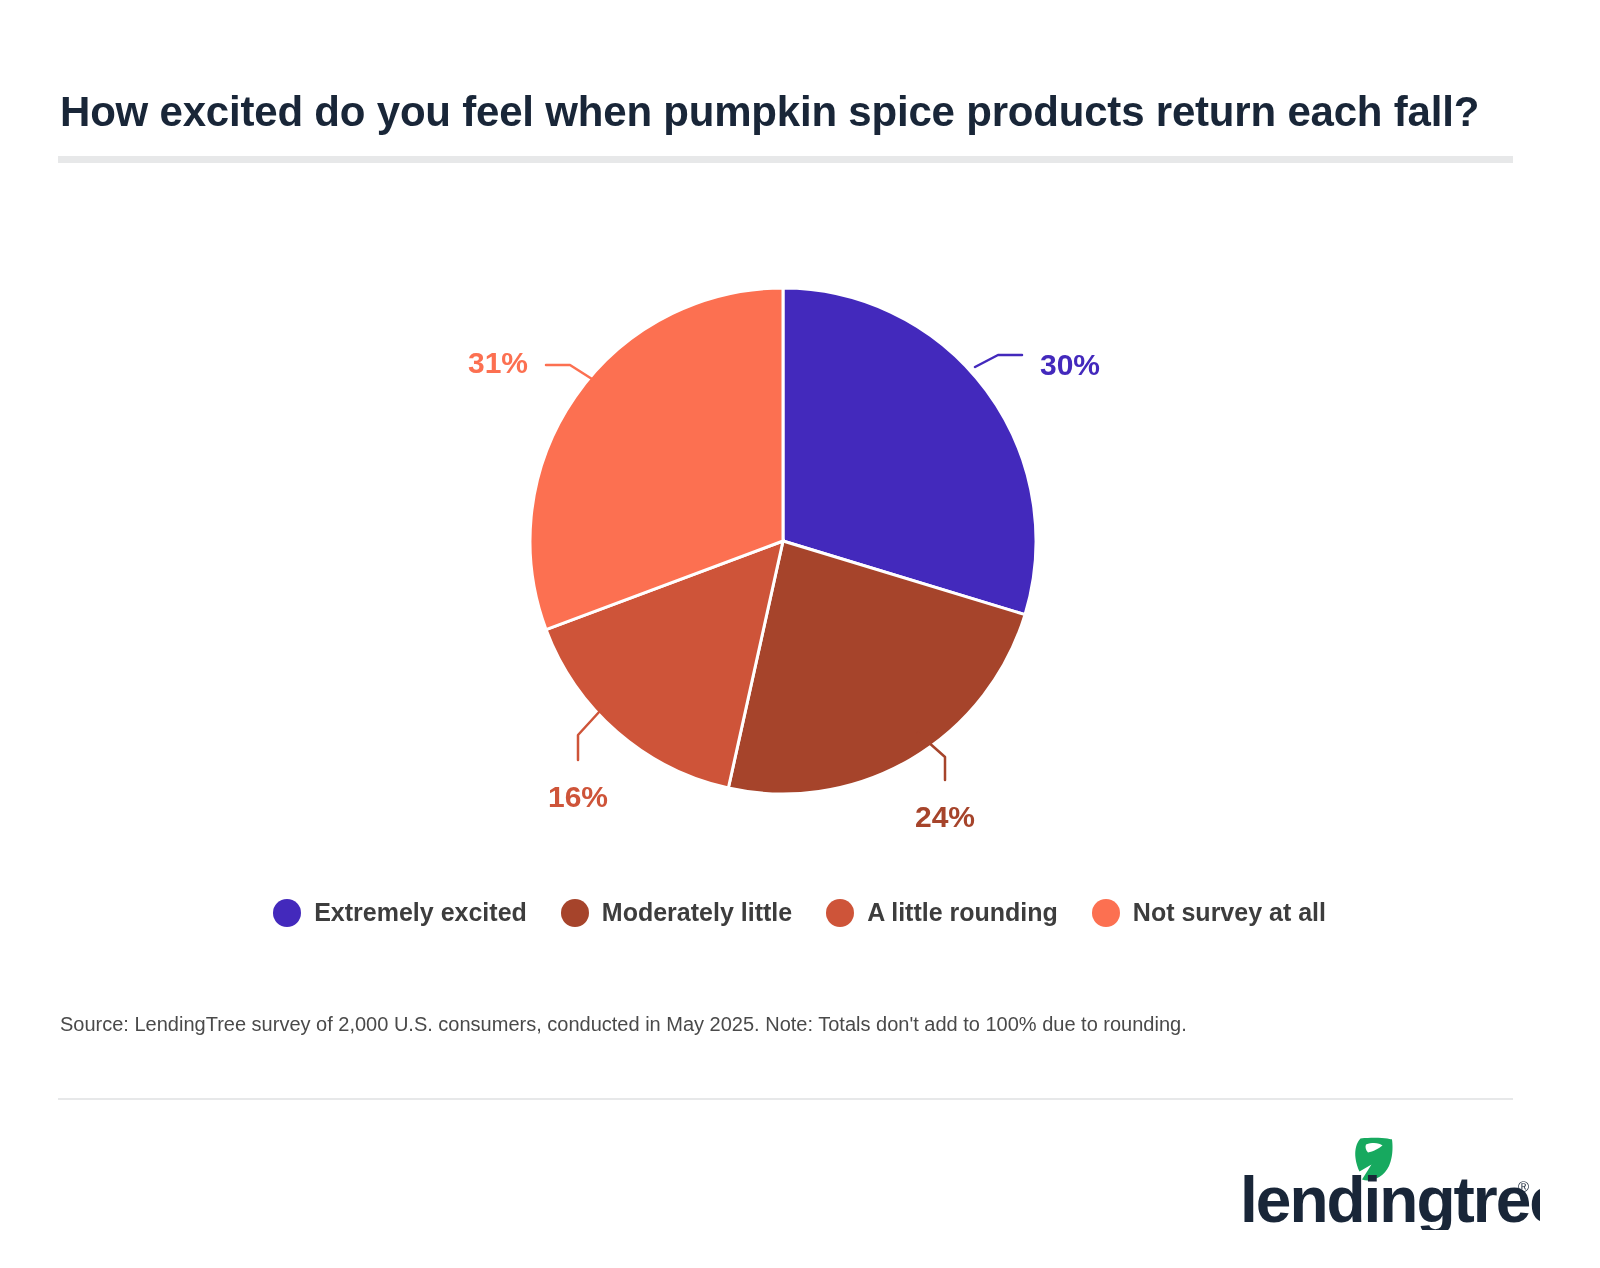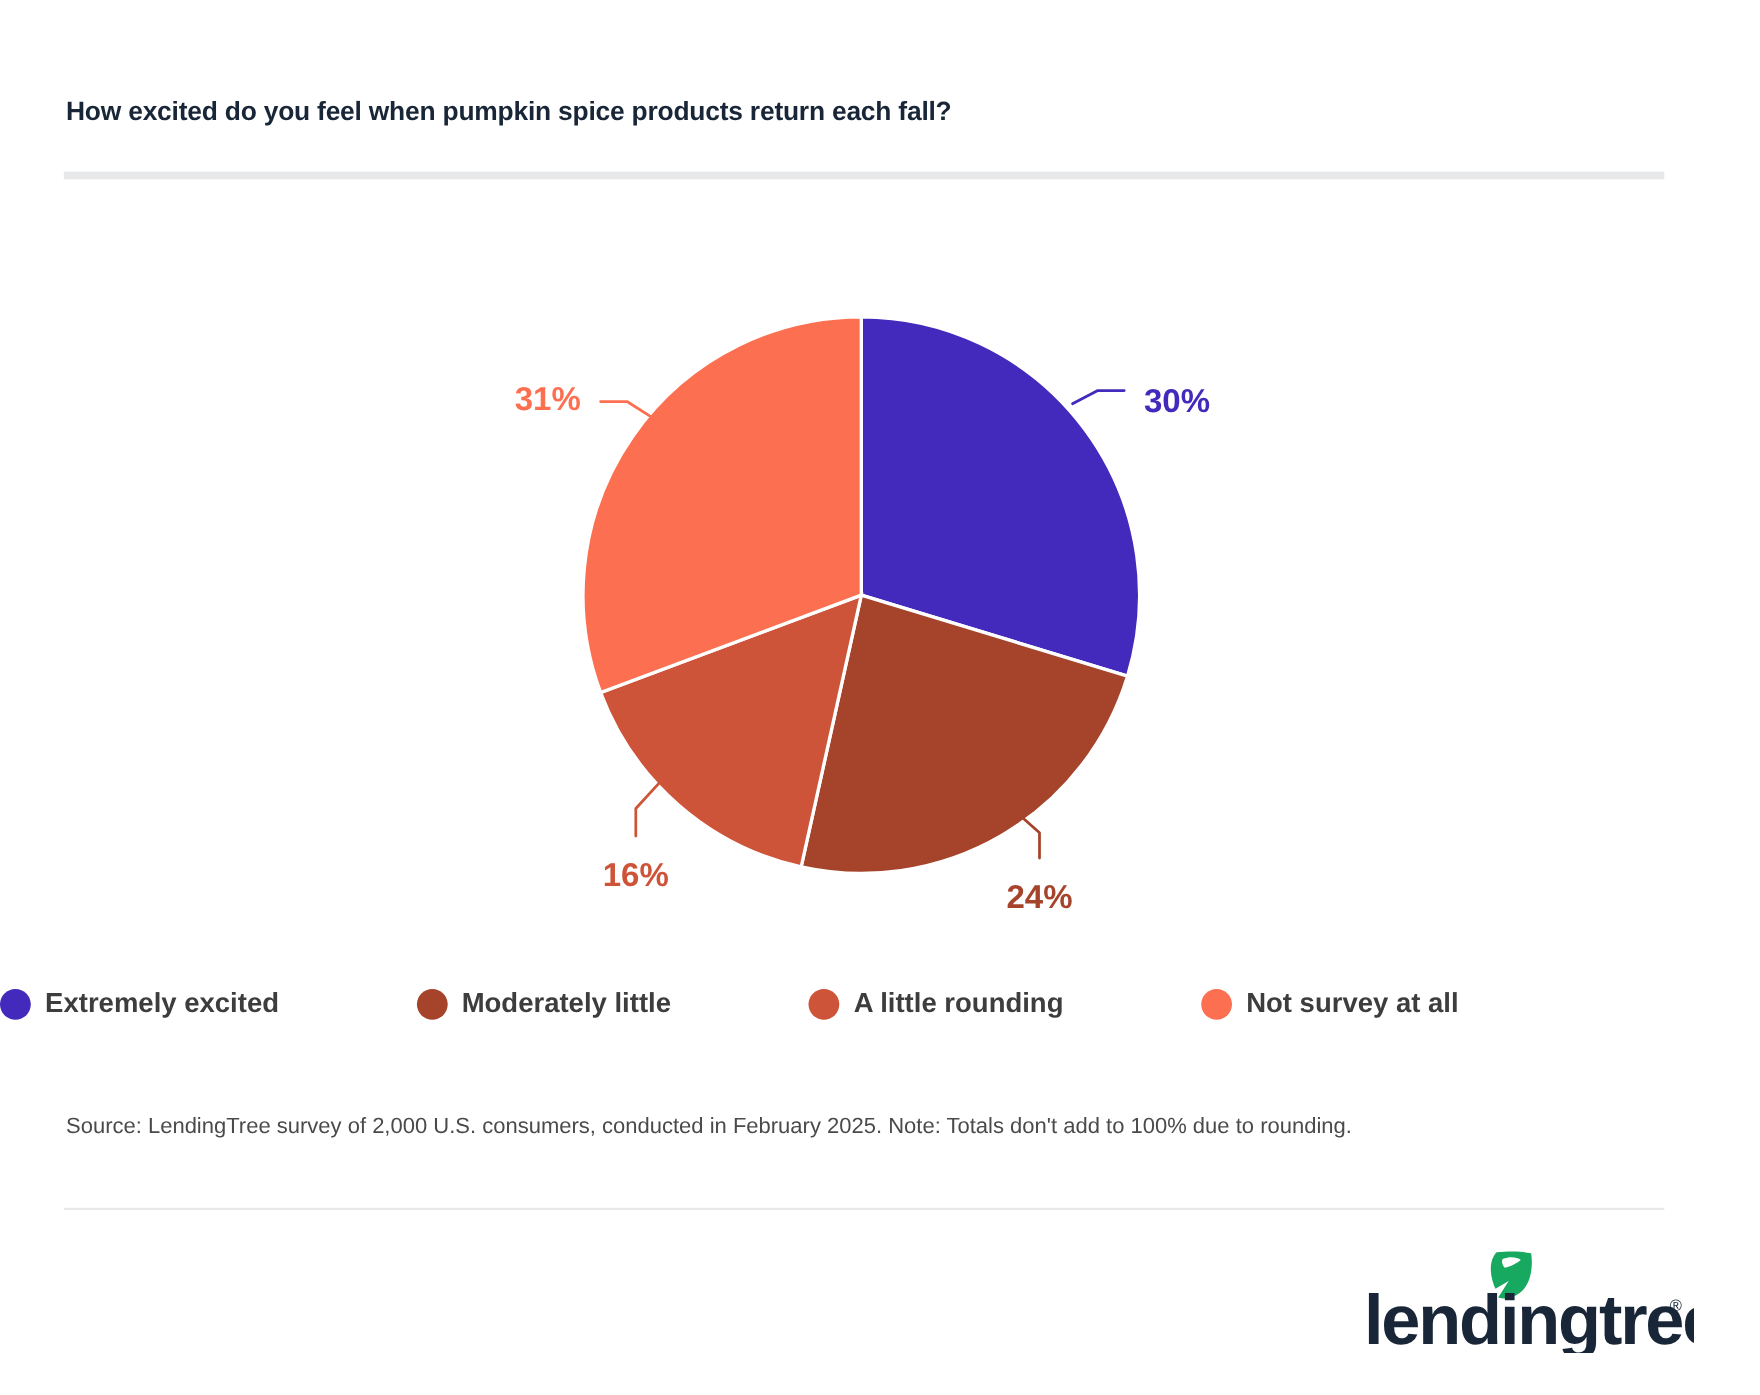--- a/index.html
+++ b/index.html
@@ -21,21 +21,21 @@
     inset: 0;
     background: #ffffff;
   }
 
   
   .chart-title {
     position: absolute;
     left: 60px;
     top: 88px;
     width: 1460px;
-    font-size: 24px;
+    font-size: 42px;
     font-weight: bold;
     letter-spacing: -0.2px;
     color: #192638;
     line-height: 1.15;
   }
 
   .title-rule {
     position: absolute;
     left: 58px;
     top: 156px;
@@ -64,21 +64,21 @@
     font-weight: bold;
   }
 
   
   .legend {
     position: absolute;
     left: 0;
     top: 898px;
     width: 1326px;
     display: flex;
-    justify-content: space-between;
+    justify-content: flex-end;
     align-items: center;
     gap: 34px;
   }
   .legend-item {
     display: flex;
     align-items: center;
     gap: 13px;
   }
   .legend-dot {
     width: 28px;
@@ -173,21 +173,21 @@
     <div class="legend-item">
       <span class="legend-dot" id="dot-2" style="background: rgb(206, 84, 57);"></span>
       <span class="legend-label">A little rounding</span>
     </div>
     <div class="legend-item">
       <span class="legend-dot" id="dot-3" style="background: rgb(252, 112, 81);"></span>
       <span class="legend-label">Not survey at all</span>
     </div>
   </div>
 
-  <div class="source-note">Source: LendingTree survey of 2,000 U.S. consumers, conducted in February 2025. Note: Totals don't add to 100% due to rounding.</div>
+  <div class="source-note">Source: LendingTree survey of 2,000 U.S. consumers, conducted in May 2025. Note: Totals don't add to 100% due to rounding.</div>
 
   <div class="footer-rule"></div>
 
   <div class="logo">
     <svg class="logo-svg" width="300" height="100" viewBox="0 0 300 100">
 
       <g>
         <path id="leaf-body" d="M120.5 8.5 C141 6.5 152 9.5 152 9.5 C152 9.5 154.5 24 149 36 C143.5 48 131 52.5 122 49.5 L131.5 34.5 L119.5 41.5 C115.5 33 112 18 120.5 8.5 Z" fill="#17A95F"></path>
         <path id="leaf-cut" fill="#ffffff" d="M126 14.5 C133 12 139.5 13 142.5 15.5 C139 18.5 133 21.5 128 22.5 C125.5 20 125 16.5 126 14.5 Z"></path>
       </g>

